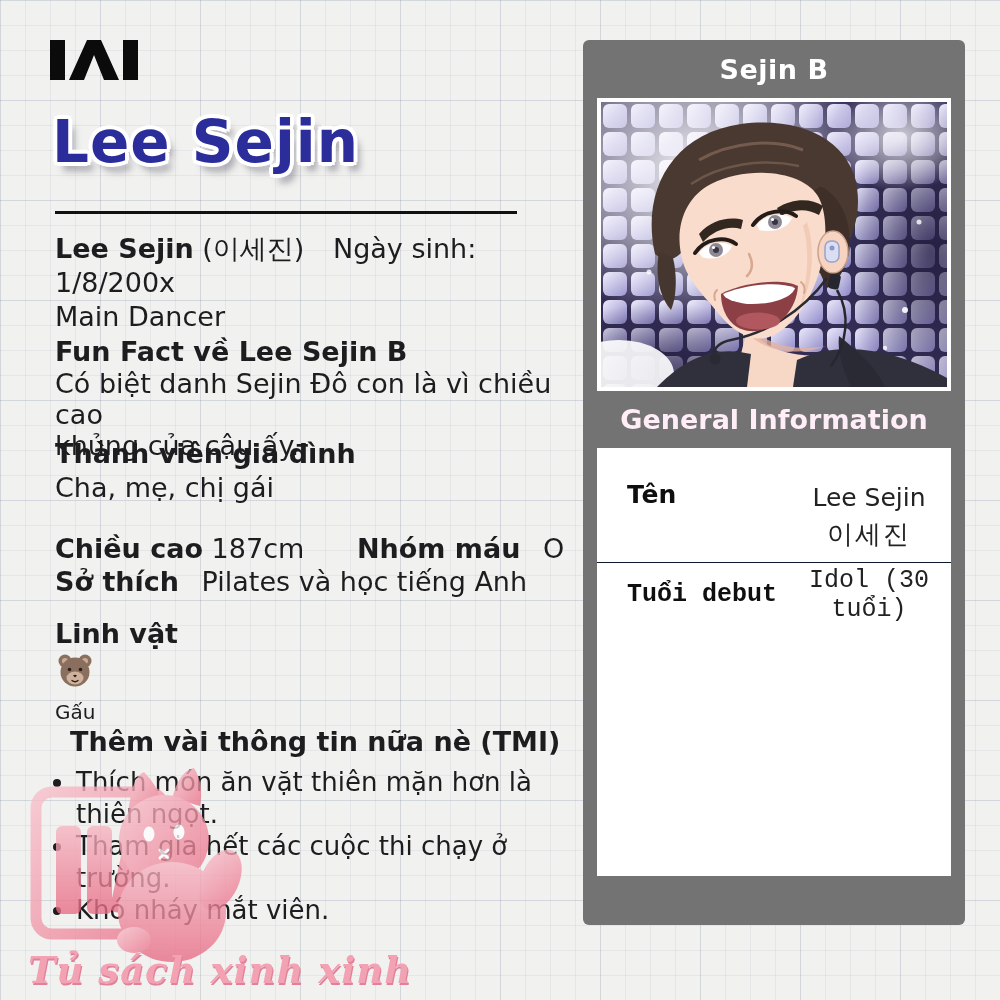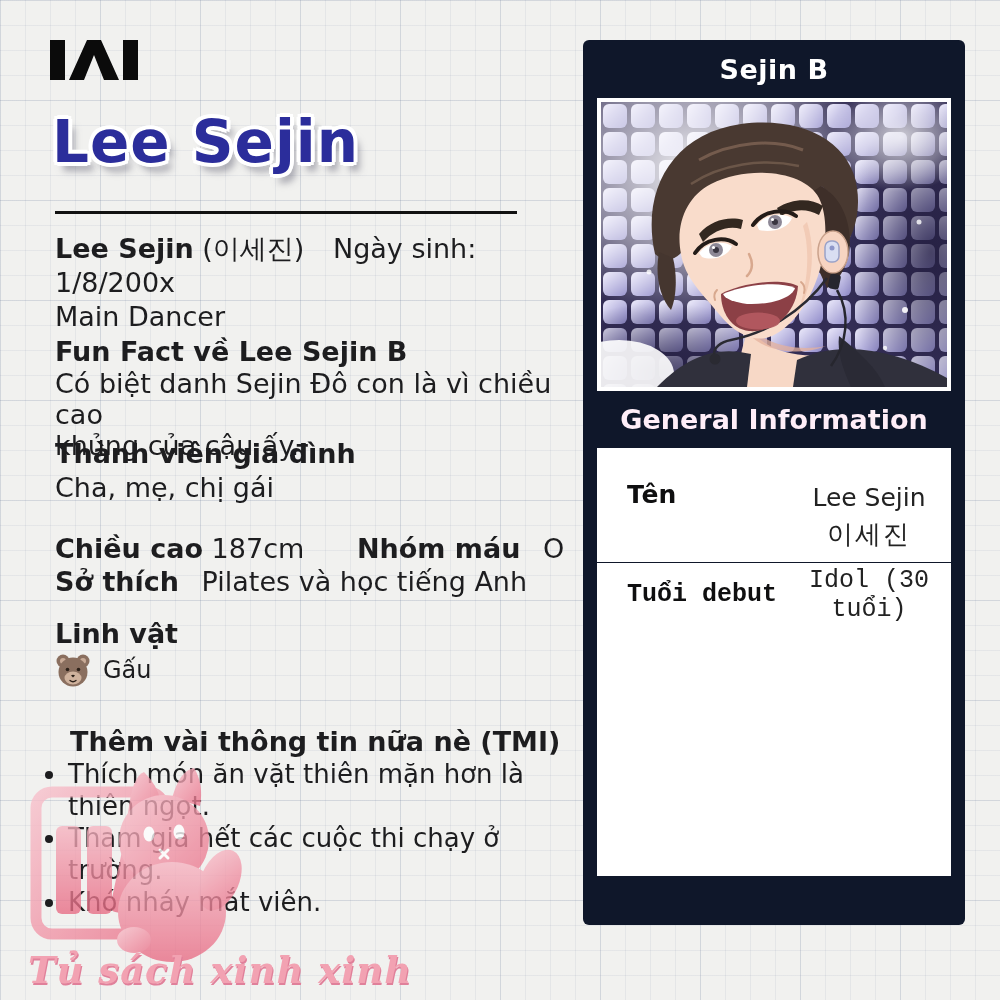--- a/index.html
+++ b/index.html
@@ -28,34 +28,34 @@
   }
   .divider{left:55px;top:211px;width:462px;height:3px;background:#111;}
   .p-block{left:55px;width:520px;font-size:27px;line-height:34px;}
   .b{font-weight:bold;}
   .ml8{margin-left:0;}
   .ml14{margin-left:14px;}
   .ml20{margin-left:20px;}
   .ml40{margin-left:44px;}
   .heading{font-weight:bold;font-size:27px;}
   .bodyline{font-size:27px;line-height:31px;}
-  .bear-row{display:flex;align-items:center;gap:12px;font-size:24px;}
-  .tmi-list{margin:0;padding-left:26px;font-size:26px;line-height:32px;}
+  .bear-row{display:flex;align-items:center;gap:12px;font-size:20px;flex-direction:column;}
+  .tmi-list{margin:8px;padding-left:26px;font-size:26px;line-height:32px;}
   .tmi-list li{margin-bottom:0;}
 
   
   .mascot{left:22px;top:762px;width:220px;height:205px;opacity:.78;z-index:5;}
   .wm-text{
     left:28px;top:948px;font-family:"DejaVu Serif","Liberation Serif",serif;
     font-style:italic;font-weight:bold;font-size:37px;color:#f2a2b2;
     text-shadow:1px 2px 0 #e0809a;z-index:5;letter-spacing:1px;
   }
 
   
-  .card{left:583px;top:40px;width:382px;height:885px;background:#0f172a;border-radius:6px;}
+  .card{left:583px;top:40px;width:382px;height:885px;background:#737373;border-radius:6px;}
   .card-header{height:58px;display:flex;align-items:center;justify-content:center;
     color:#fff;font-weight:bold;font-size:27px;letter-spacing:.5px;}
   .card-photo{margin:0 14px;height:293px;border:4px solid #fff;box-sizing:border-box;
     overflow:hidden;background:#3b3462;}
   .card-photo svg{display:block;width:100%;height:100%;}
   .card-section{height:57px;display:flex;align-items:center;justify-content:center;
     color:#ffeef8;font-weight:bold;font-size:27px;}
   .card-table{margin:0 14px;background:#fff;height:428px;display:flex;flex-direction:column;}
   .trow{display:flex;}
   .trow + .trow{border-top:1px solid #0f172a;font-family:Liberation Mono, monospace;}

